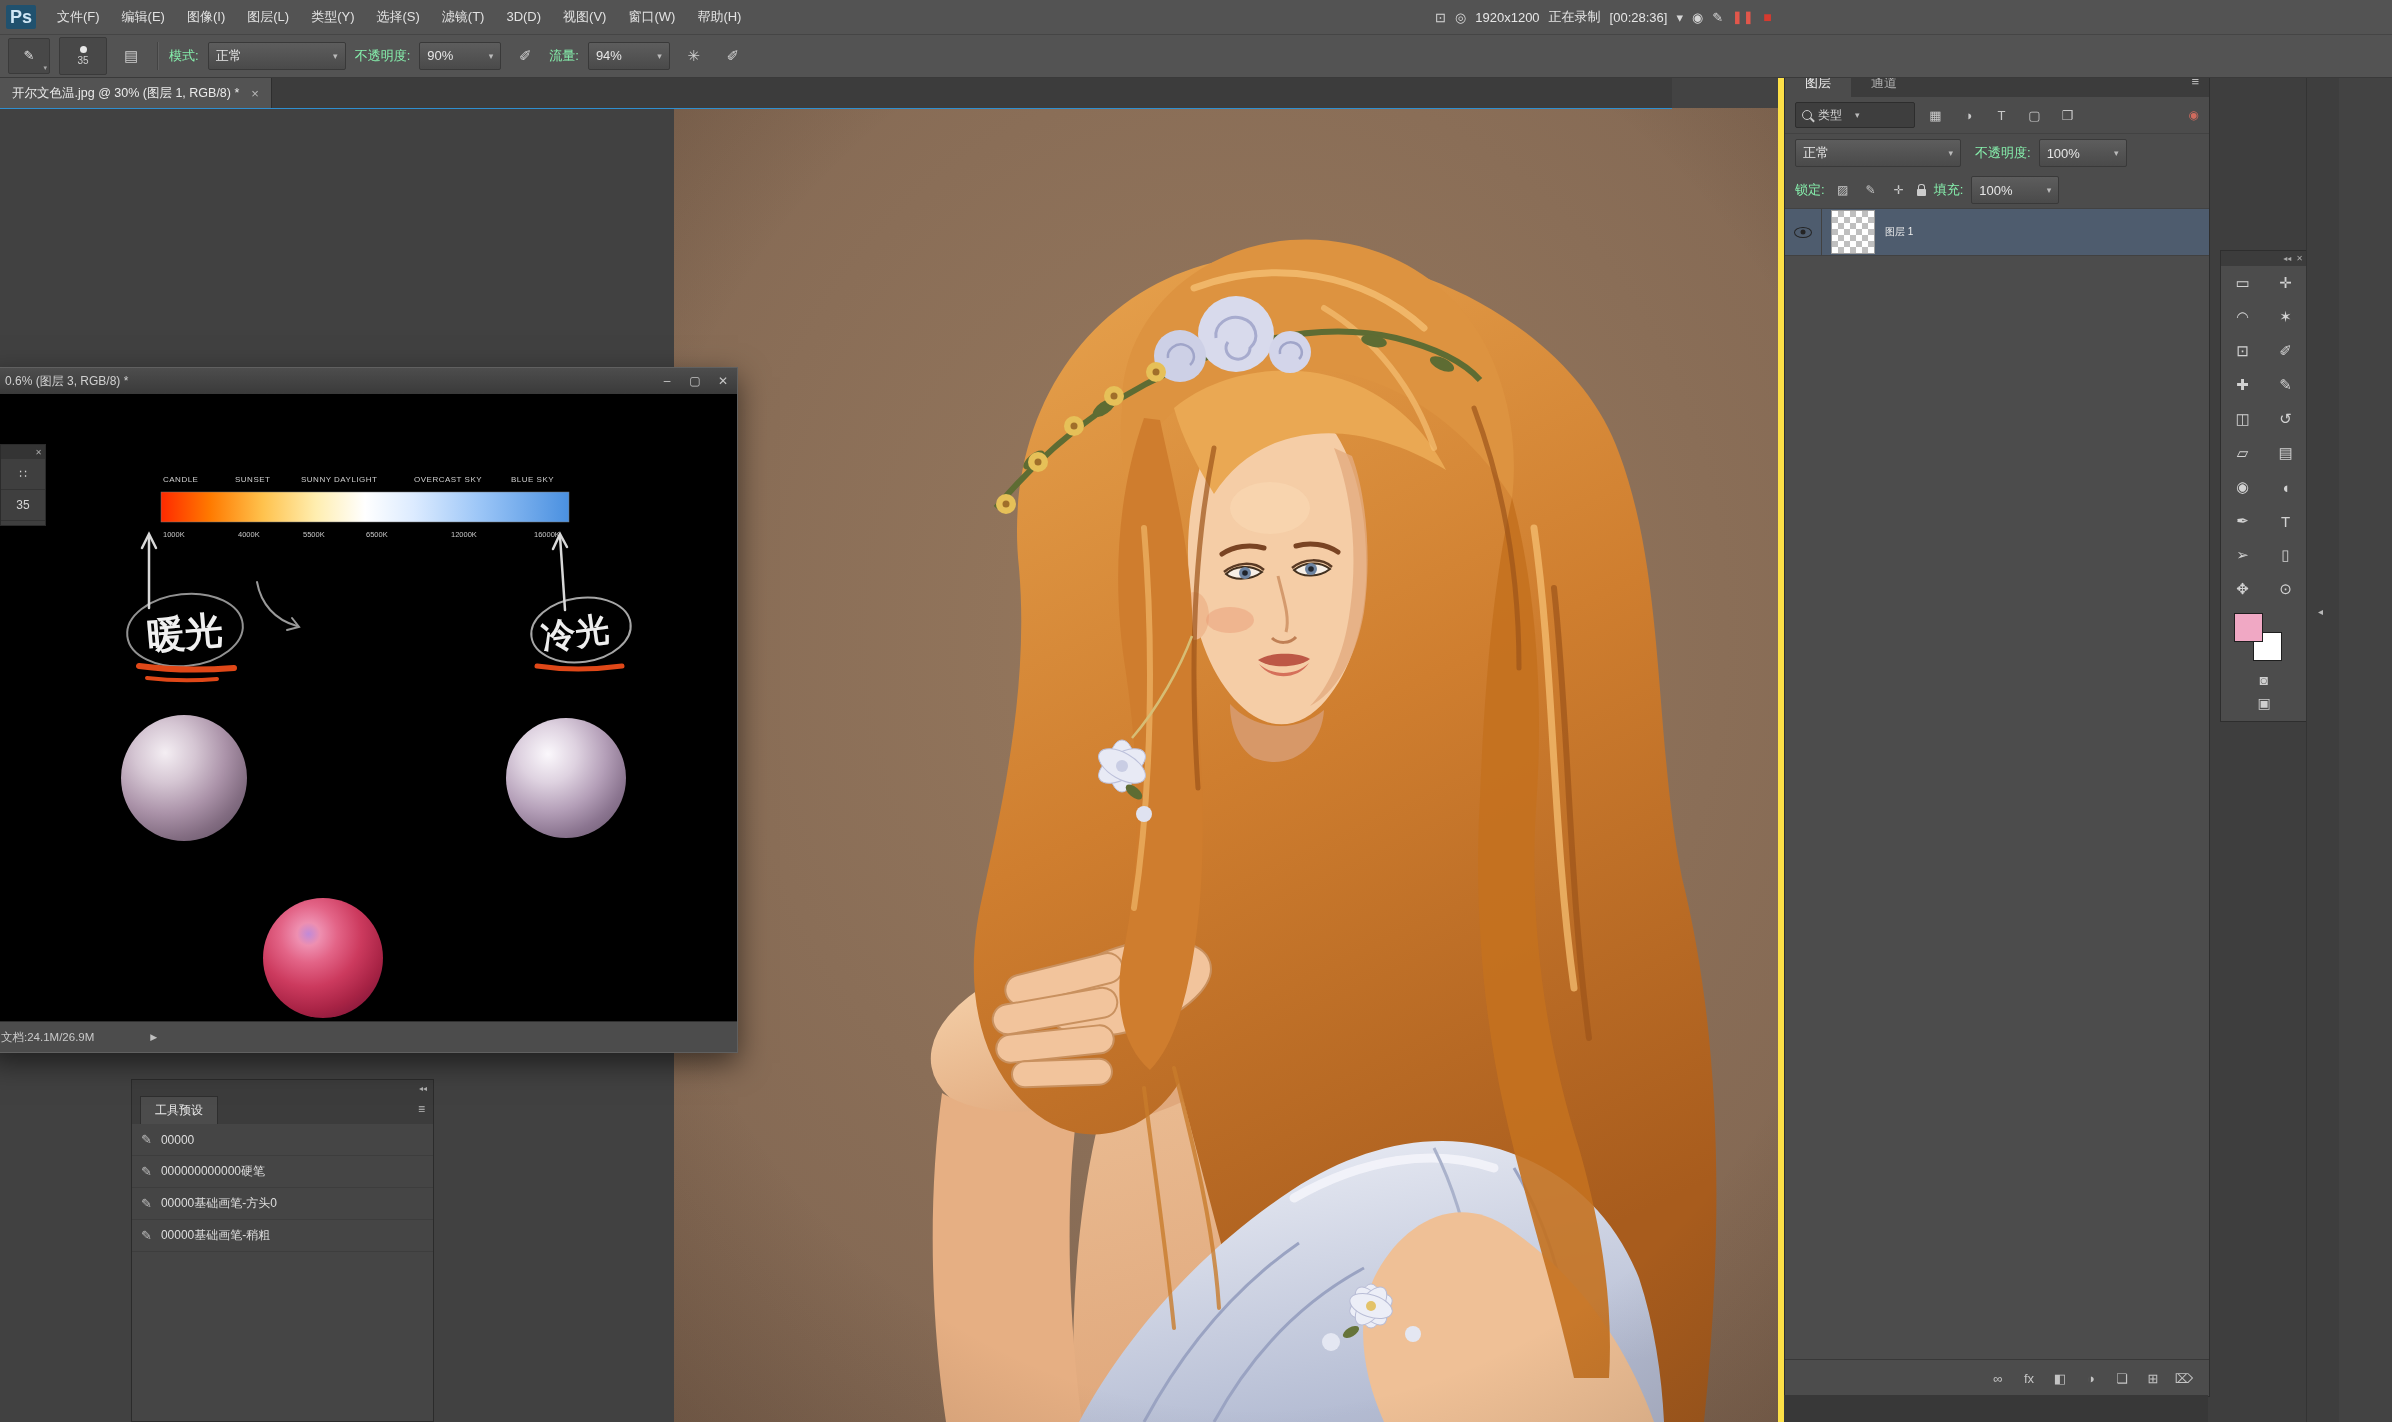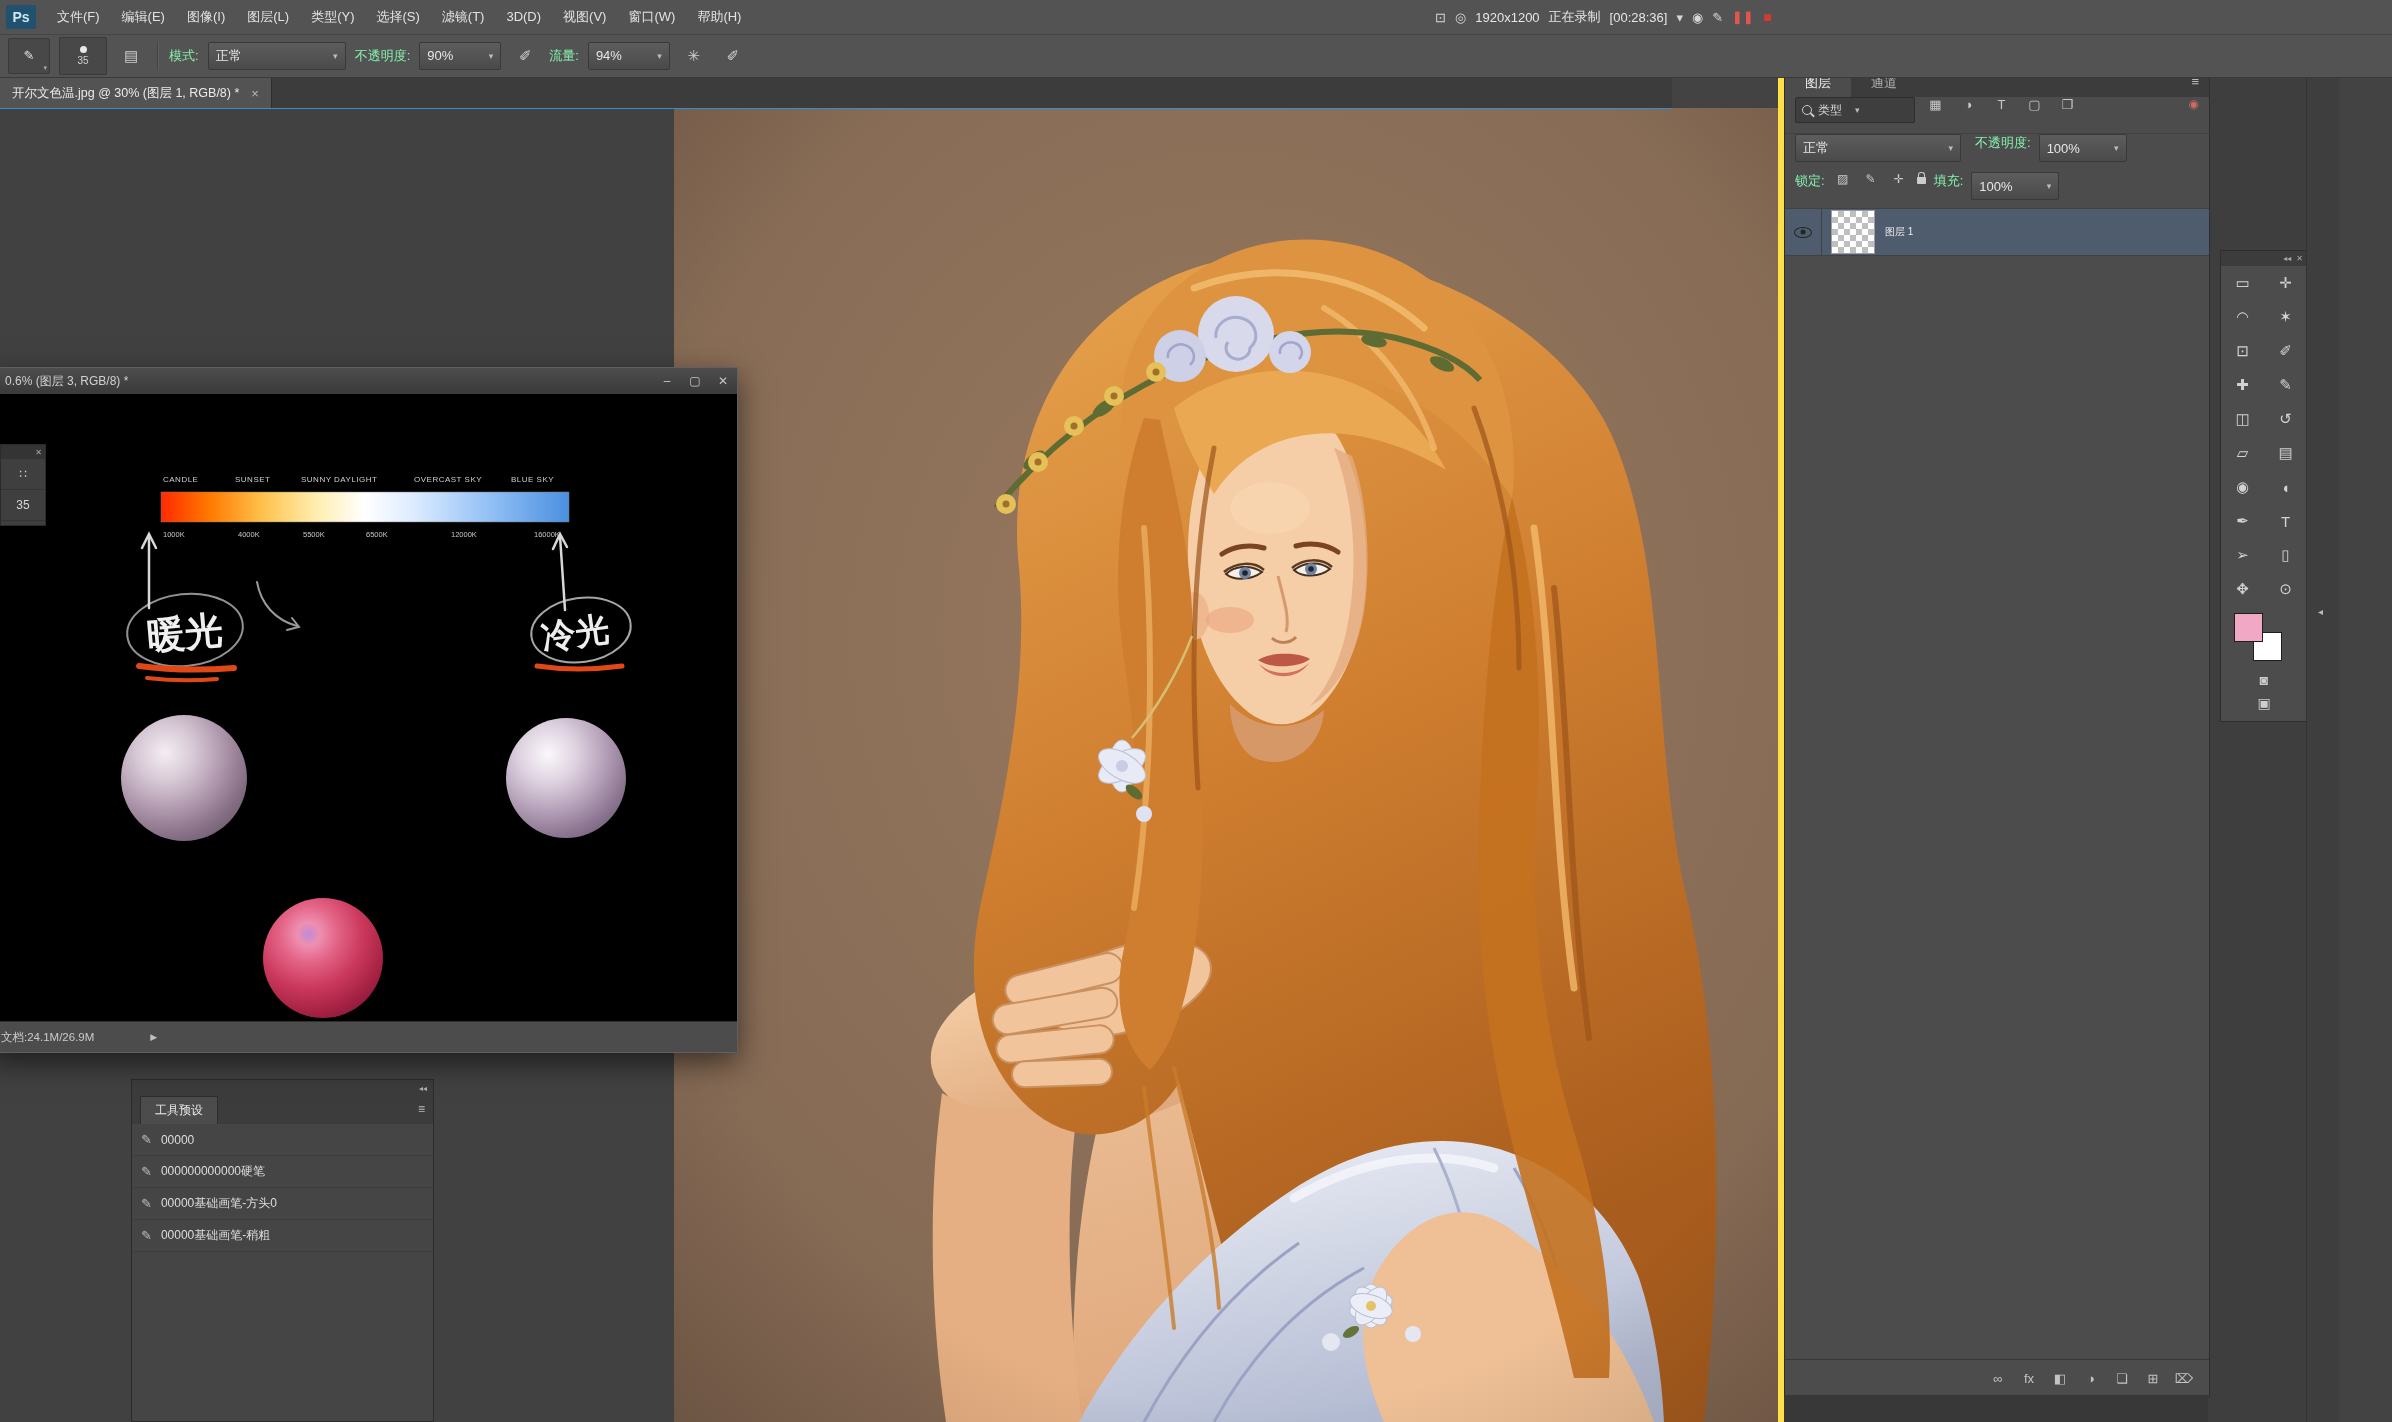--- a/index.html
+++ b/index.html
@@ -2,21 +2,21 @@
 <html><head>
 <meta charset="utf-8">
 <style>
   html,body{margin:0;padding:0;background:#2b2b2b;}
   .screen{position:relative;width:2392px;height:1422px;overflow:hidden;background:#434343;
           font-family:"Liberation Sans",sans-serif;color:#d9d9d9;font-size:13px;}
 
   
   .bar{position:absolute;left:0;right:0;background:#535353;}
   #menubar{top:0;height:34px;display:flex;align-items:center;z-index:30;border-bottom:1px solid #454545;}
-  .ps-logo{width:30px;height:24px;background:#20516e;color:#cfe6f5;font-weight:bold;font-size:14px;
+  .ps-logo{width:30px;height:24px;background:#20516e;color:#cfe6f5;font-weight:bold;font-size:18px;
            display:flex;align-items:center;justify-content:center;border-radius:2px;margin:0 10px 0 6px;}
   .menu-item{padding:0 11px;line-height:34px;color:#e2e2e2;cursor:default;white-space:nowrap;}
   .recorder{position:absolute;left:1435px;top:0;height:34px;display:flex;align-items:center;gap:9px;color:#e6e6e6;}
   .rec-ico{font-size:13px;color:#d6d6d6;}
   .rec-pause{color:#e2574b;font-weight:bold;letter-spacing:1px;font-size:12px;}
   .rec-stop{color:#d63a2f;font-size:14px;}
 
   #optionsbar{top:34px;height:43px;display:flex;align-items:center;gap:9px;padding-left:8px;z-index:25;border-bottom:1px solid #3a3a3a;}
   .tool-btn{width:40px;height:34px;background:#484848;border:1px solid #3a3a3a;border-radius:2px;
             display:flex;align-items:center;justify-content:center;color:#e0e0e0;position:relative;}
@@ -70,21 +70,21 @@
   
   #dock{position:absolute;left:1778px;top:46px;width:554px;height:1376px;background:#3e3e3e;z-index:15;border-left:6px solid #fde047;}
   .dock-strip{height:20px;display:flex;align-items:center;justify-content:flex-end;gap:10px;padding-right:150px;font-size:9px;color:#b5b5b5;}
 
   #layers-panel{position:absolute;left:0;top:20px;width:424px;height:1329px;background:#4c4c4c;border:1px solid #2e2e2e;}
   .lp-tabs{height:30px;background:#3c3c3c;display:flex;align-items:flex-end;position:relative;}
   .lp-tab{height:29px;display:flex;align-items:center;padding:0 20px;font-size:13px;}
   .lp-tab.active{background:#4c4c4c;color:#ededed;}
   .lp-tab.inactive{color:#b2b2b2;}
   .lp-menu{position:absolute;right:10px;top:7px;color:#bdbdbd;font-size:13px;}
-  .lp-row{display:flex;gap:8px;padding:0 10px;}
+  .lp-row{display:flex;align-items:center;gap:8px;padding:0 10px;}
   .lp-filter{height:36px;border-bottom:1px solid #424242;}
   .search-box{width:106px;height:24px;background:#3e3e3e;border:1px solid #2d2d2d;border-radius:2px;
               display:flex;align-items:center;gap:6px;padding:0 6px;font-size:12px;color:#d8d8d8;}
   .filter-ico{width:25px;text-align:center;color:#c8c8c8;font-size:13px;}
   .filter-toggle{margin-left:auto;color:#cf6b5e;font-size:12px;}
   .lp-blend{height:38px;}
   .lp-lock{height:36px;border-bottom:1px solid #424242;}
   .lock-ico{width:20px;text-align:center;color:#c8c8c8;font-size:12px;}
   .layer-row{height:46px;display:flex;align-items:center;border-bottom:1px solid #414141;}
   .layer-row.selected{background:#4e5c6e;}

